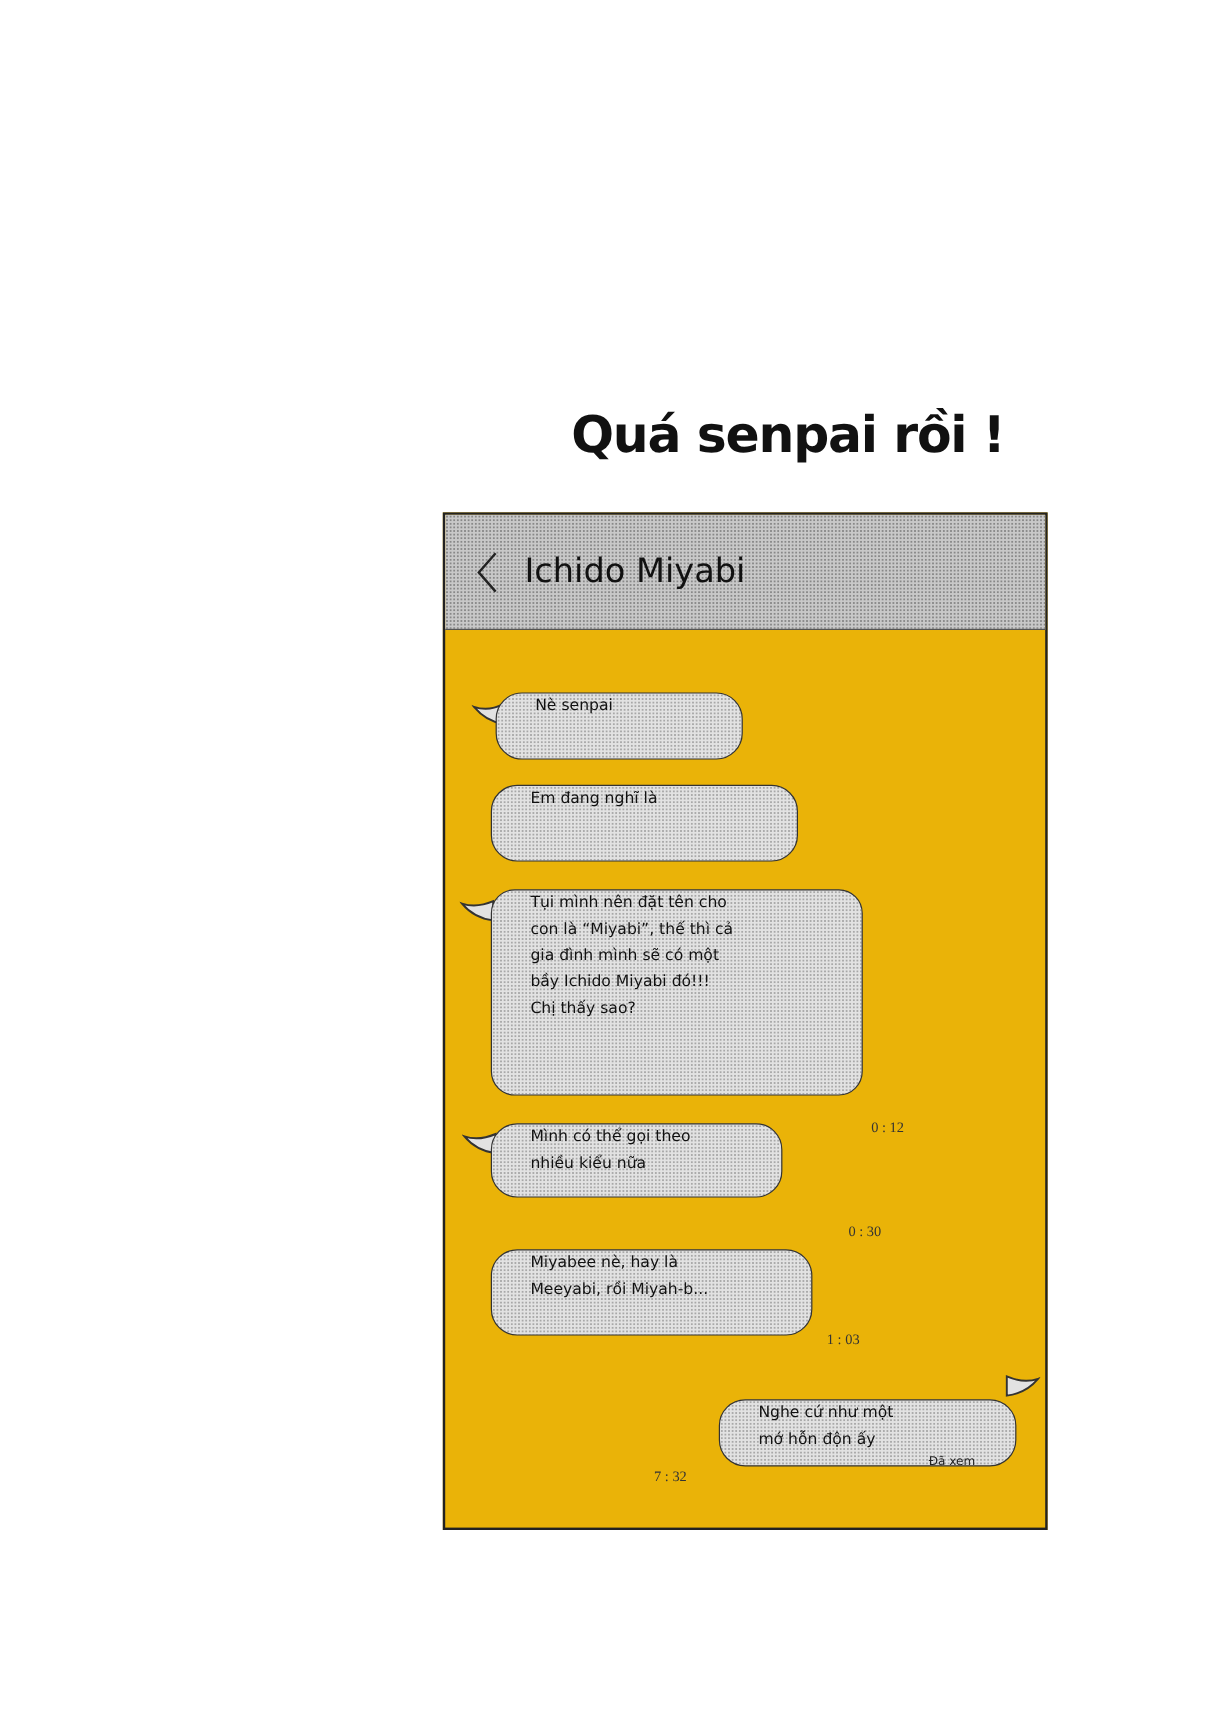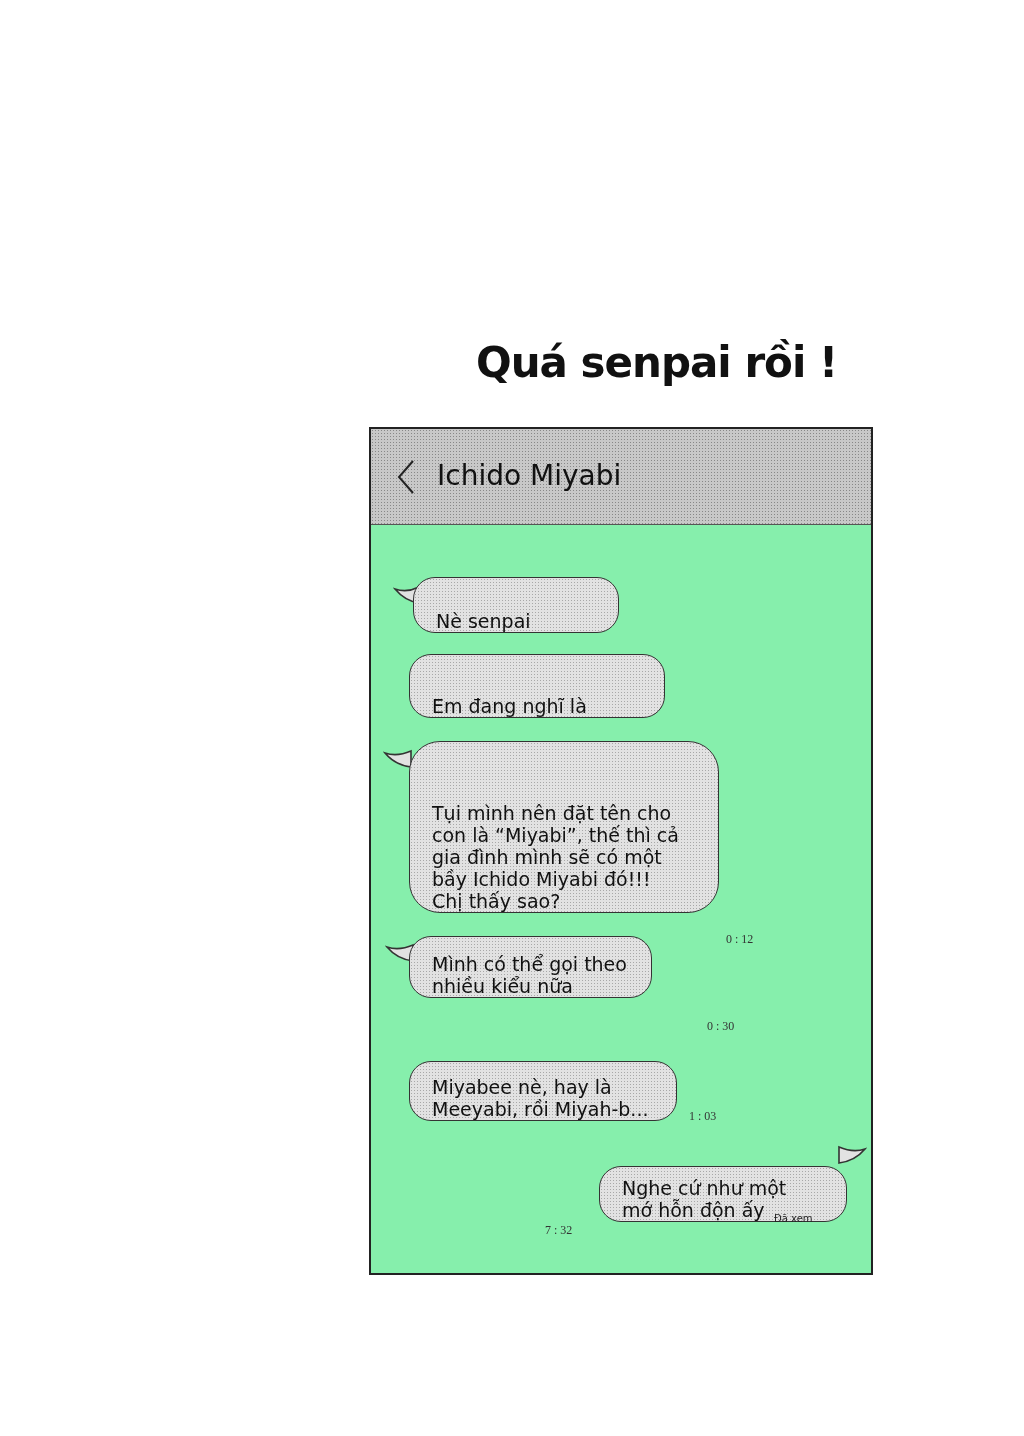--- a/index.html
+++ b/index.html
@@ -1,32 +1,32 @@
 <!DOCTYPE html>
 <html><head>
 <meta charset="utf-8">
 <style>
   html, body { margin:0; padding:0; }
   body { width:1024px; height:1436px; background:#fff; position:relative; overflow:hidden;
          font-family:"DejaVu Sans", sans-serif; color:#111; }
   .caption { position:absolute; left:476px; top:338px; font-size:42px; font-weight:bold;
              font-family:"DejaVu Sans", sans-serif; letter-spacing:-1px; color:#111; }
   .phone { position:absolute; left:369px; top:427px; width:504px; height:848px;
-           border:2px solid #222; background:#86efac; box-sizing:border-box; }
+           border:2px solid #222; background:#eab308; box-sizing:border-box; }
   .header { position:absolute; left:0; top:0; width:100%; height:96px;
             background-color:#c8c8c8;
             background-image: radial-gradient(#888 0.8px, transparent 0.9px);
             background-size:3px 3px; border-bottom:1.5px solid #555; box-sizing:border-box; }
   .back { position:absolute; left:24px; top:30px; width:22px; height:36px; cursor:pointer; }
   .title { position:absolute; left:66px; top:30px; font-size:28px; color:#111; }
   .bubble { position:absolute; border:1.8px solid #333; border-radius:22px; box-sizing:border-box;
             background-color:#e2e2e2;
             background-image: radial-gradient(#a8a8a8 0.7px, transparent 0.8px);
             background-size:3px 3px;
-            font-size:19px; line-height:22px; color:#111; padding:0 22px; display:flex; align-items:flex-end; }
+            font-size:13px; line-height:22px; color:#111; padding:0 32px; display:flex; align-items:flex-start; }
   .bubble .txt { white-space:pre-line; }
   .tail { position:absolute; width:30px; height:22px; }
   .time { position:absolute; font-size:12px; color:#333; font-family:Liberation Serif, serif;margin-top:40px; }
   .seen { position:absolute; font-size:10px; color:#222; }
 </style>
 </head>
 <body>
 
 <div class="caption">Quá senpai rồi !</div>
 
@@ -47,39 +47,39 @@
   <div class="time" style="left:256px;top:185px">0 : 11</div>
 
   <div class="bubble" style="left:38px;top:225px;width:256px;height:64px">
     <span class="txt">Em đang nghĩ là</span>
   </div>
   <div class="time" style="left:302px;top:272px">0 : 11</div>
 
   <svg class="tail" style="left:12px;top:320px" viewBox="0 0 30 22">
       <path d="M2,4 Q14,8 28,2 L28,18 Q12,16 2,4Z" fill="#e2e2e2" stroke="#333" stroke-width="1.6"></path>
     </svg>
-  <div class="bubble" style="left:38px;top:312px;width:310px;height:172px;border-radius:31px">
+  <div class="bubble" style="left:38px;top:312px;width:310px;height:172px;border-radius:20px">
     <span class="txt">Tụi mình nên đặt tên cho
 con là “Miyabi”, thế thì cả
 gia đình mình sẽ có một
 bầy Ichido Miyabi đó!!!
 Chị thấy sao?</span>
   </div>
   <div class="time" style="left:355px;top:463px">0 : 12</div>
 
   <svg class="tail" style="left:14px;top:514px" viewBox="0 0 30 22">
       <path d="M2,4 Q14,8 28,2 L28,18 Q12,16 2,4Z" fill="#e2e2e2" stroke="#333" stroke-width="1.6"></path>
     </svg>
   <div class="bubble" style="left:38px;top:507px;width:243px;height:62px">
     <span class="txt">Mình có thể gọi theo
 nhiều kiểu nữa</span>
   </div>
   <div class="time" style="left:336px;top:550px">0 : 30</div>
 
-  <div class="bubble" style="left:38px;top:632px;width:268px;height:60px">
+  <div class="bubble" style="left:38px;top:612px;width:268px;height:72px">
     <span class="txt">Miyabee nè, hay là
 Meeyabi, rồi Miyah-b...</span>
   </div>
   <div class="time" style="left:318px;top:640px">1 : 03</div>
 
   <div class="bubble" style="left:228px;top:737px;width:248px;height:56px">
     <span class="txt">Nghe cứ như một
 mớ hỗn độn ấy</span>
   </div>
   <svg class="tail" style="left:466px;top:716px" viewBox="0 0 30 22">

